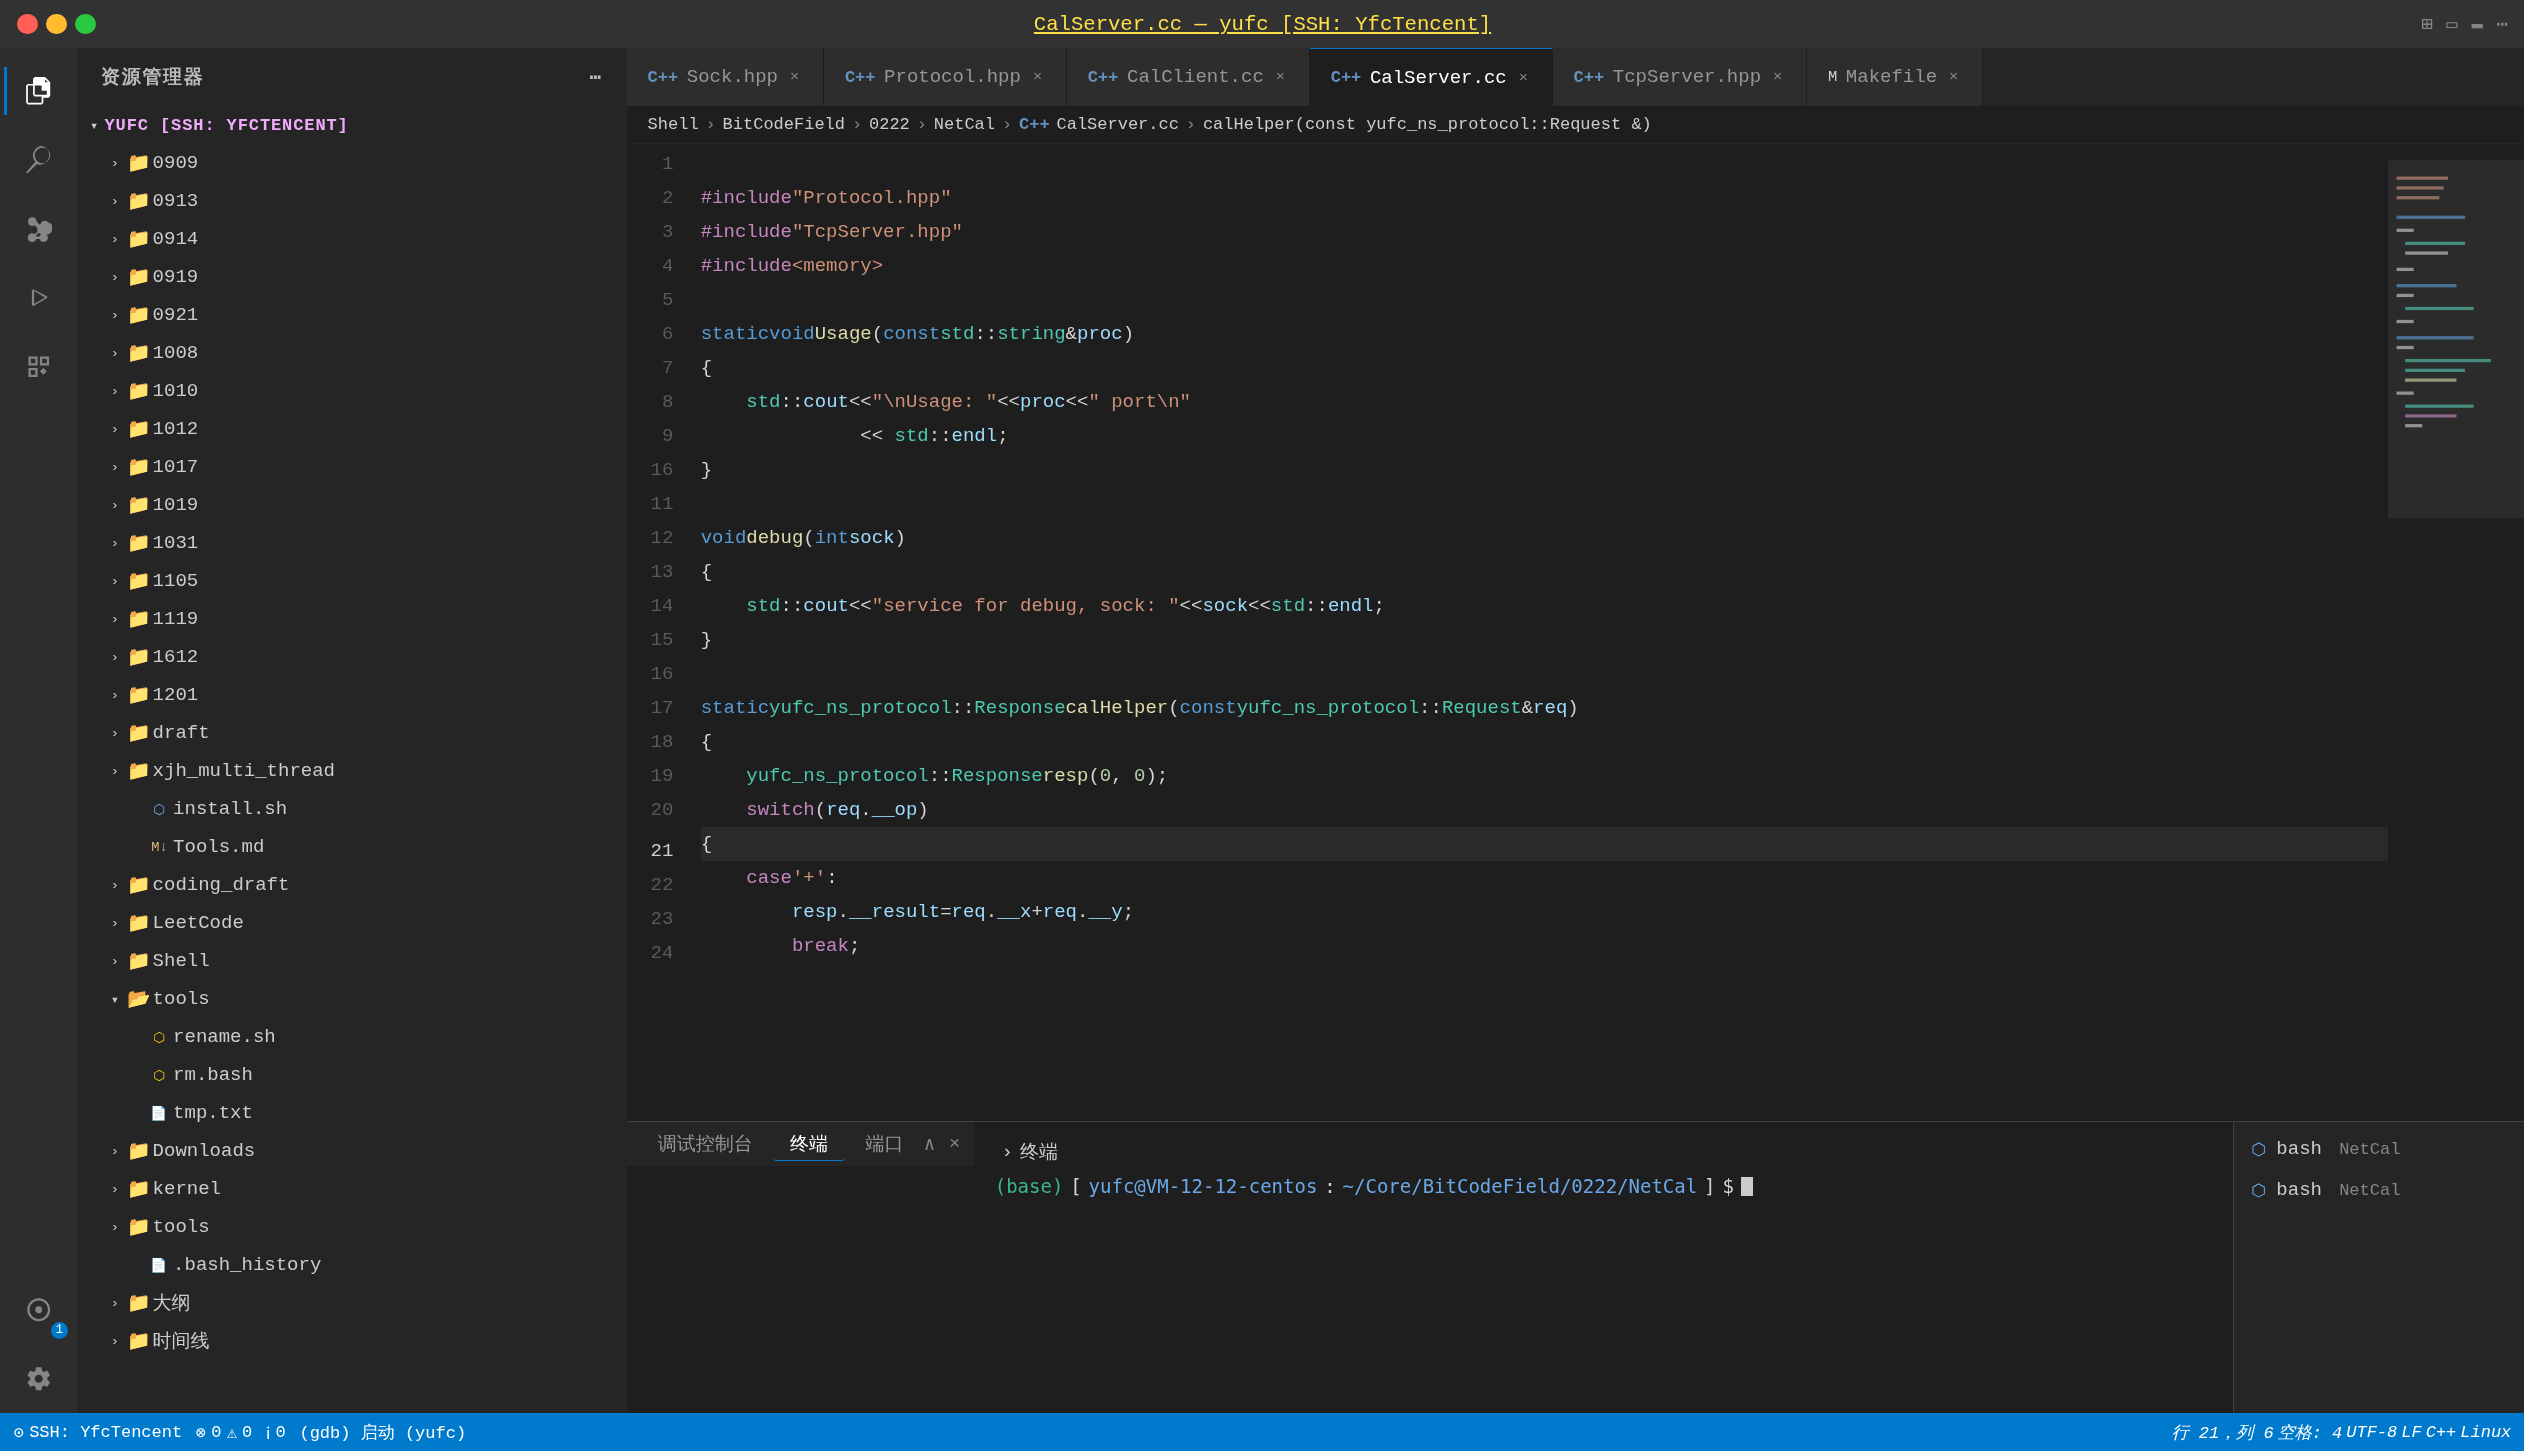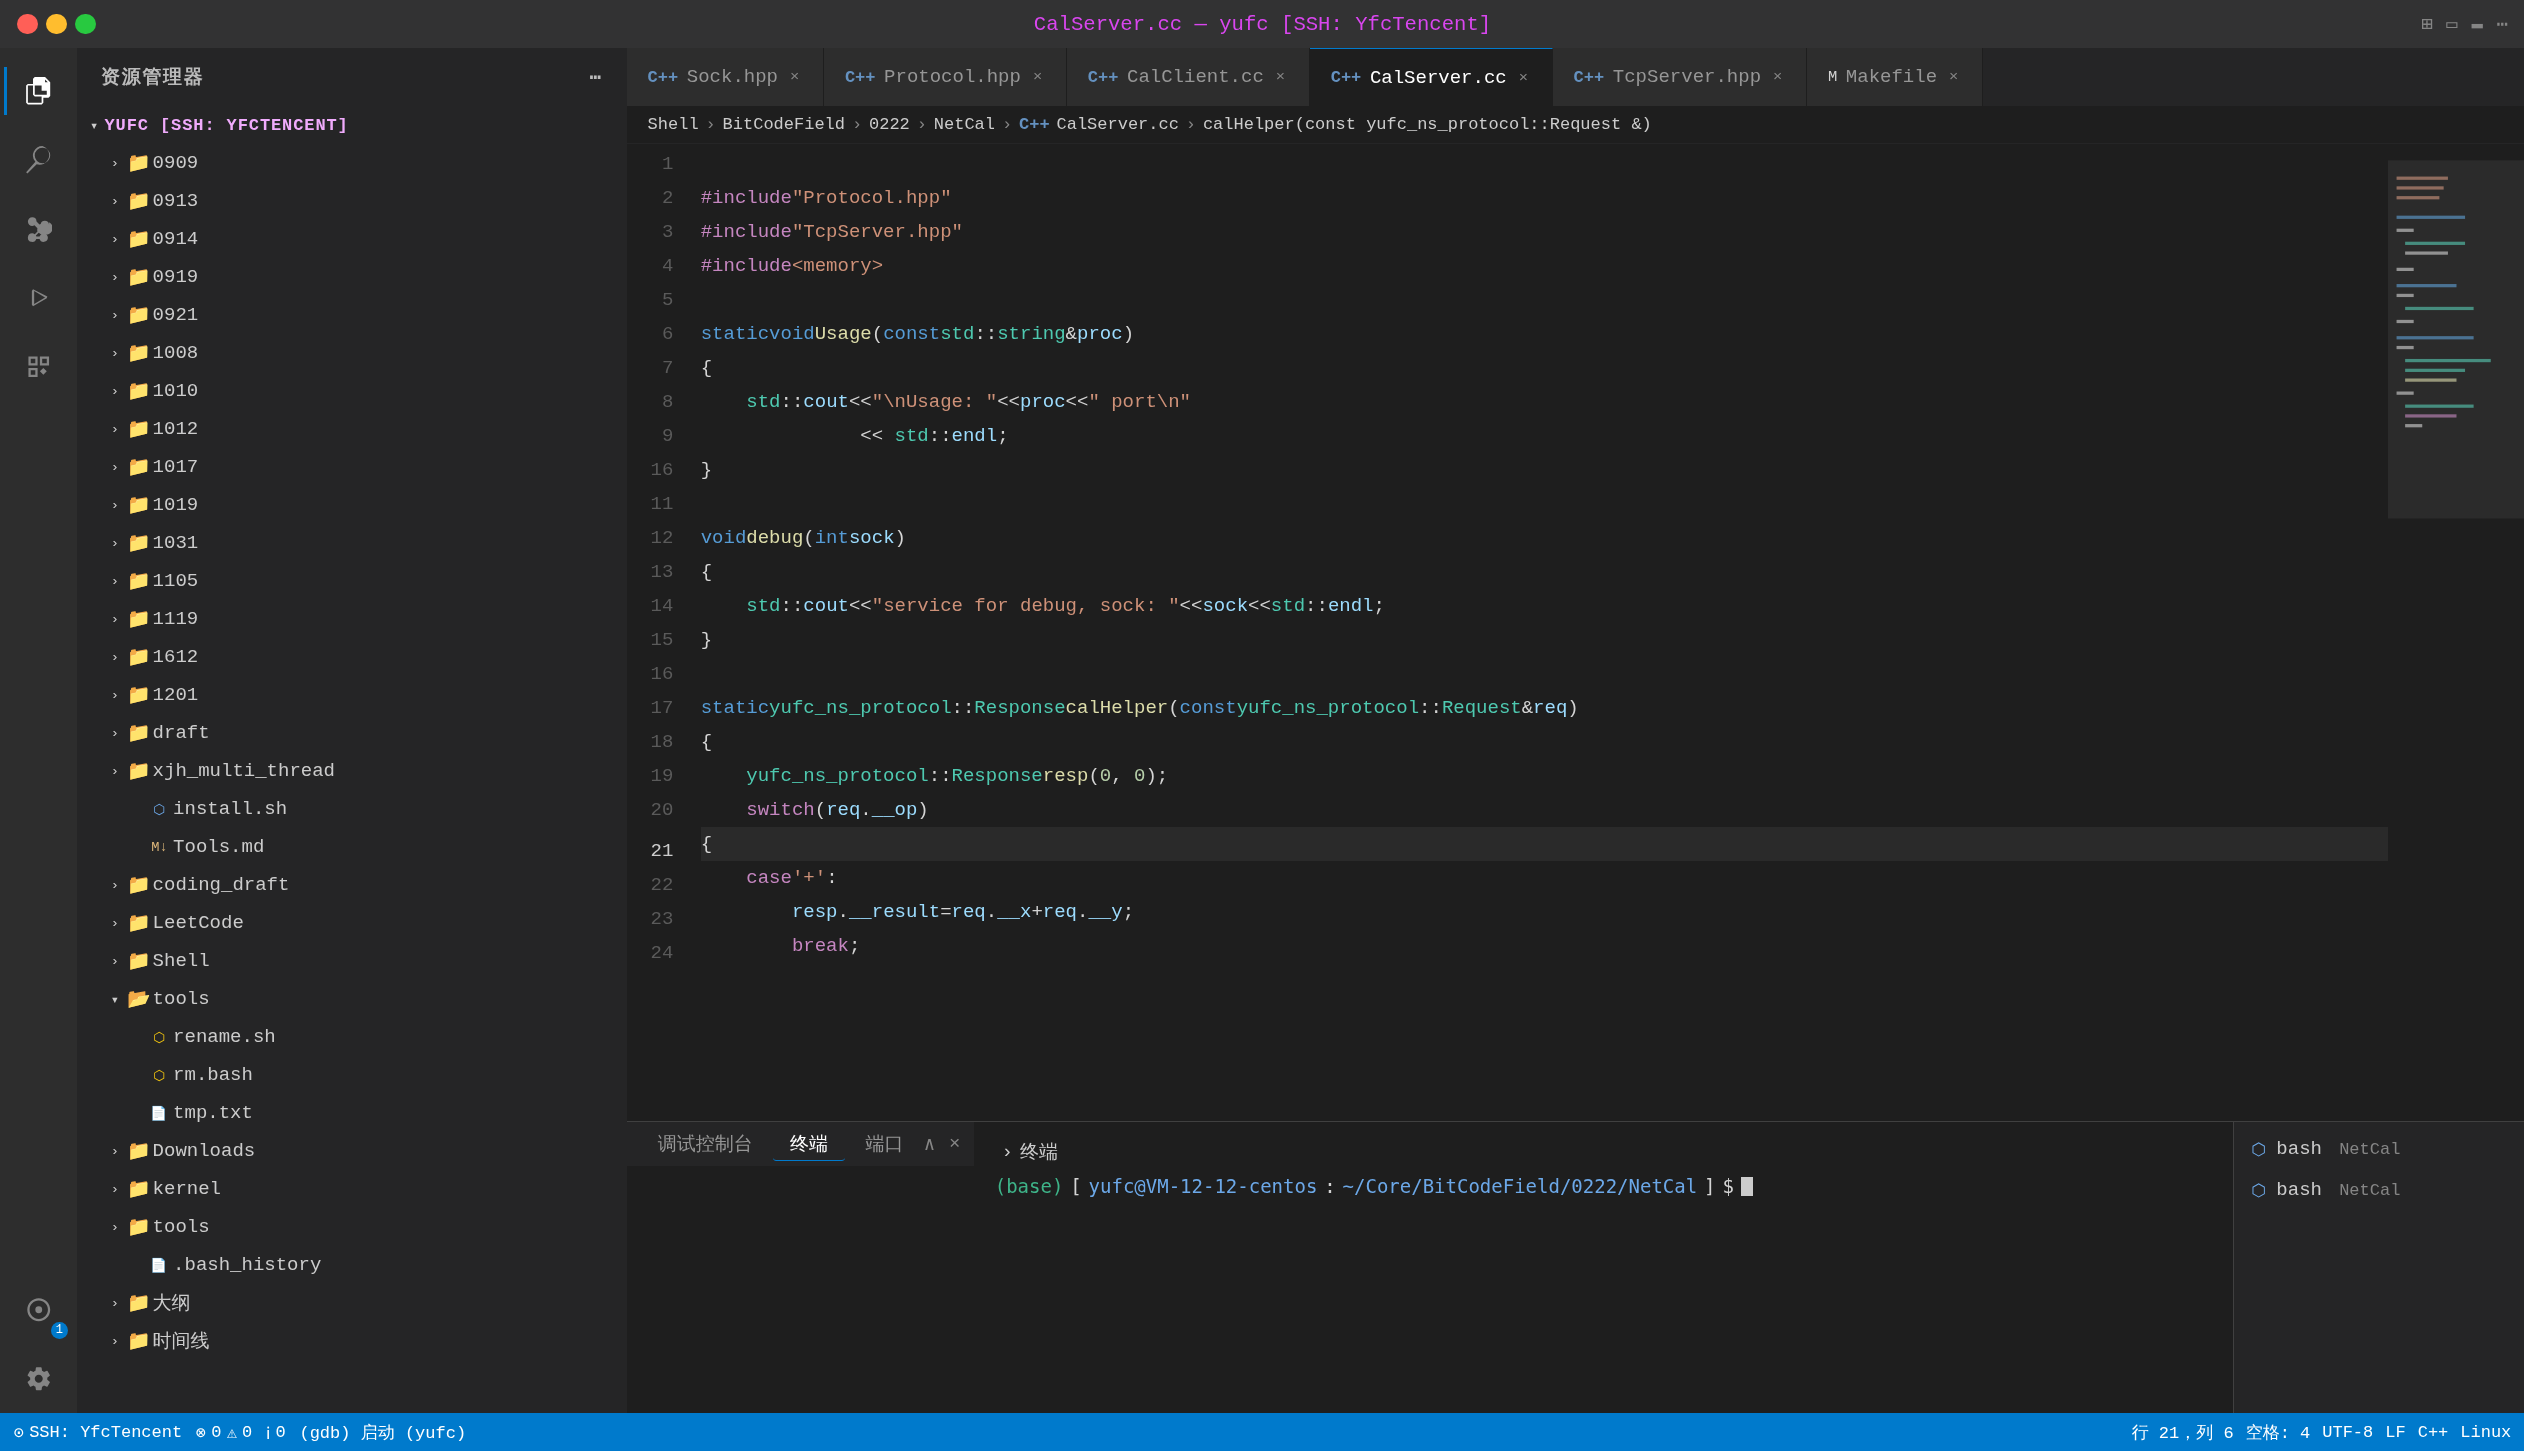--- a/index.html
+++ b/index.html
@@ -32,22 +32,23 @@
     }
     .tb-btn {
       width: 20.6px; height: 20.6px;
       border-radius: 50%;
       border: none;
     }
     .tb-close { background: #ff5f57; }
     .tb-min { background: #ffbd2e; }
     .tb-max { background: #28c940; }
     .title-bar-title {
-      color: #d946ef;
+      color: #fde047;
       font-size: 20.6px;
+      text-decoration: underline;
     }
     .title-bar-icons {
       position: absolute;
       right: 17px;
       display: flex;
       gap: 13.7px;
       align-items: center;
       color: #858585;
       font-size: 19px;
     }
@@ -386,21 +387,21 @@
       background: #007acc;
       display: flex;
       align-items: center;
       padding: 0 13.7px;
       gap: 20.6px;
       font-size: 17px;
       color: #ffffff;
       flex-shrink: 0;
     }
     .status-left { display: flex; align-items: center; gap: 13.7px; }
-    .status-right { margin-left: auto; display: flex; align-items: center; gap: 12px; }
+    .status-right { margin-left: auto; display: flex; align-items: center; gap: 4px; font-style: italic; }
     .status-item { display: flex; align-items: center; gap: 5.2px; cursor: pointer; }
 
     
     .tab-lang-cpp { color: #6491c0; font-weight: bold; font-size: 17px; }
     .tab-lang-hpp { color: #6491c0; font-weight: bold; font-size: 17px; }
     .tab-lang-mk { color: #d4d4d4; font-size: 15.5px; }
   </style>
 </head>
 <body>
 

